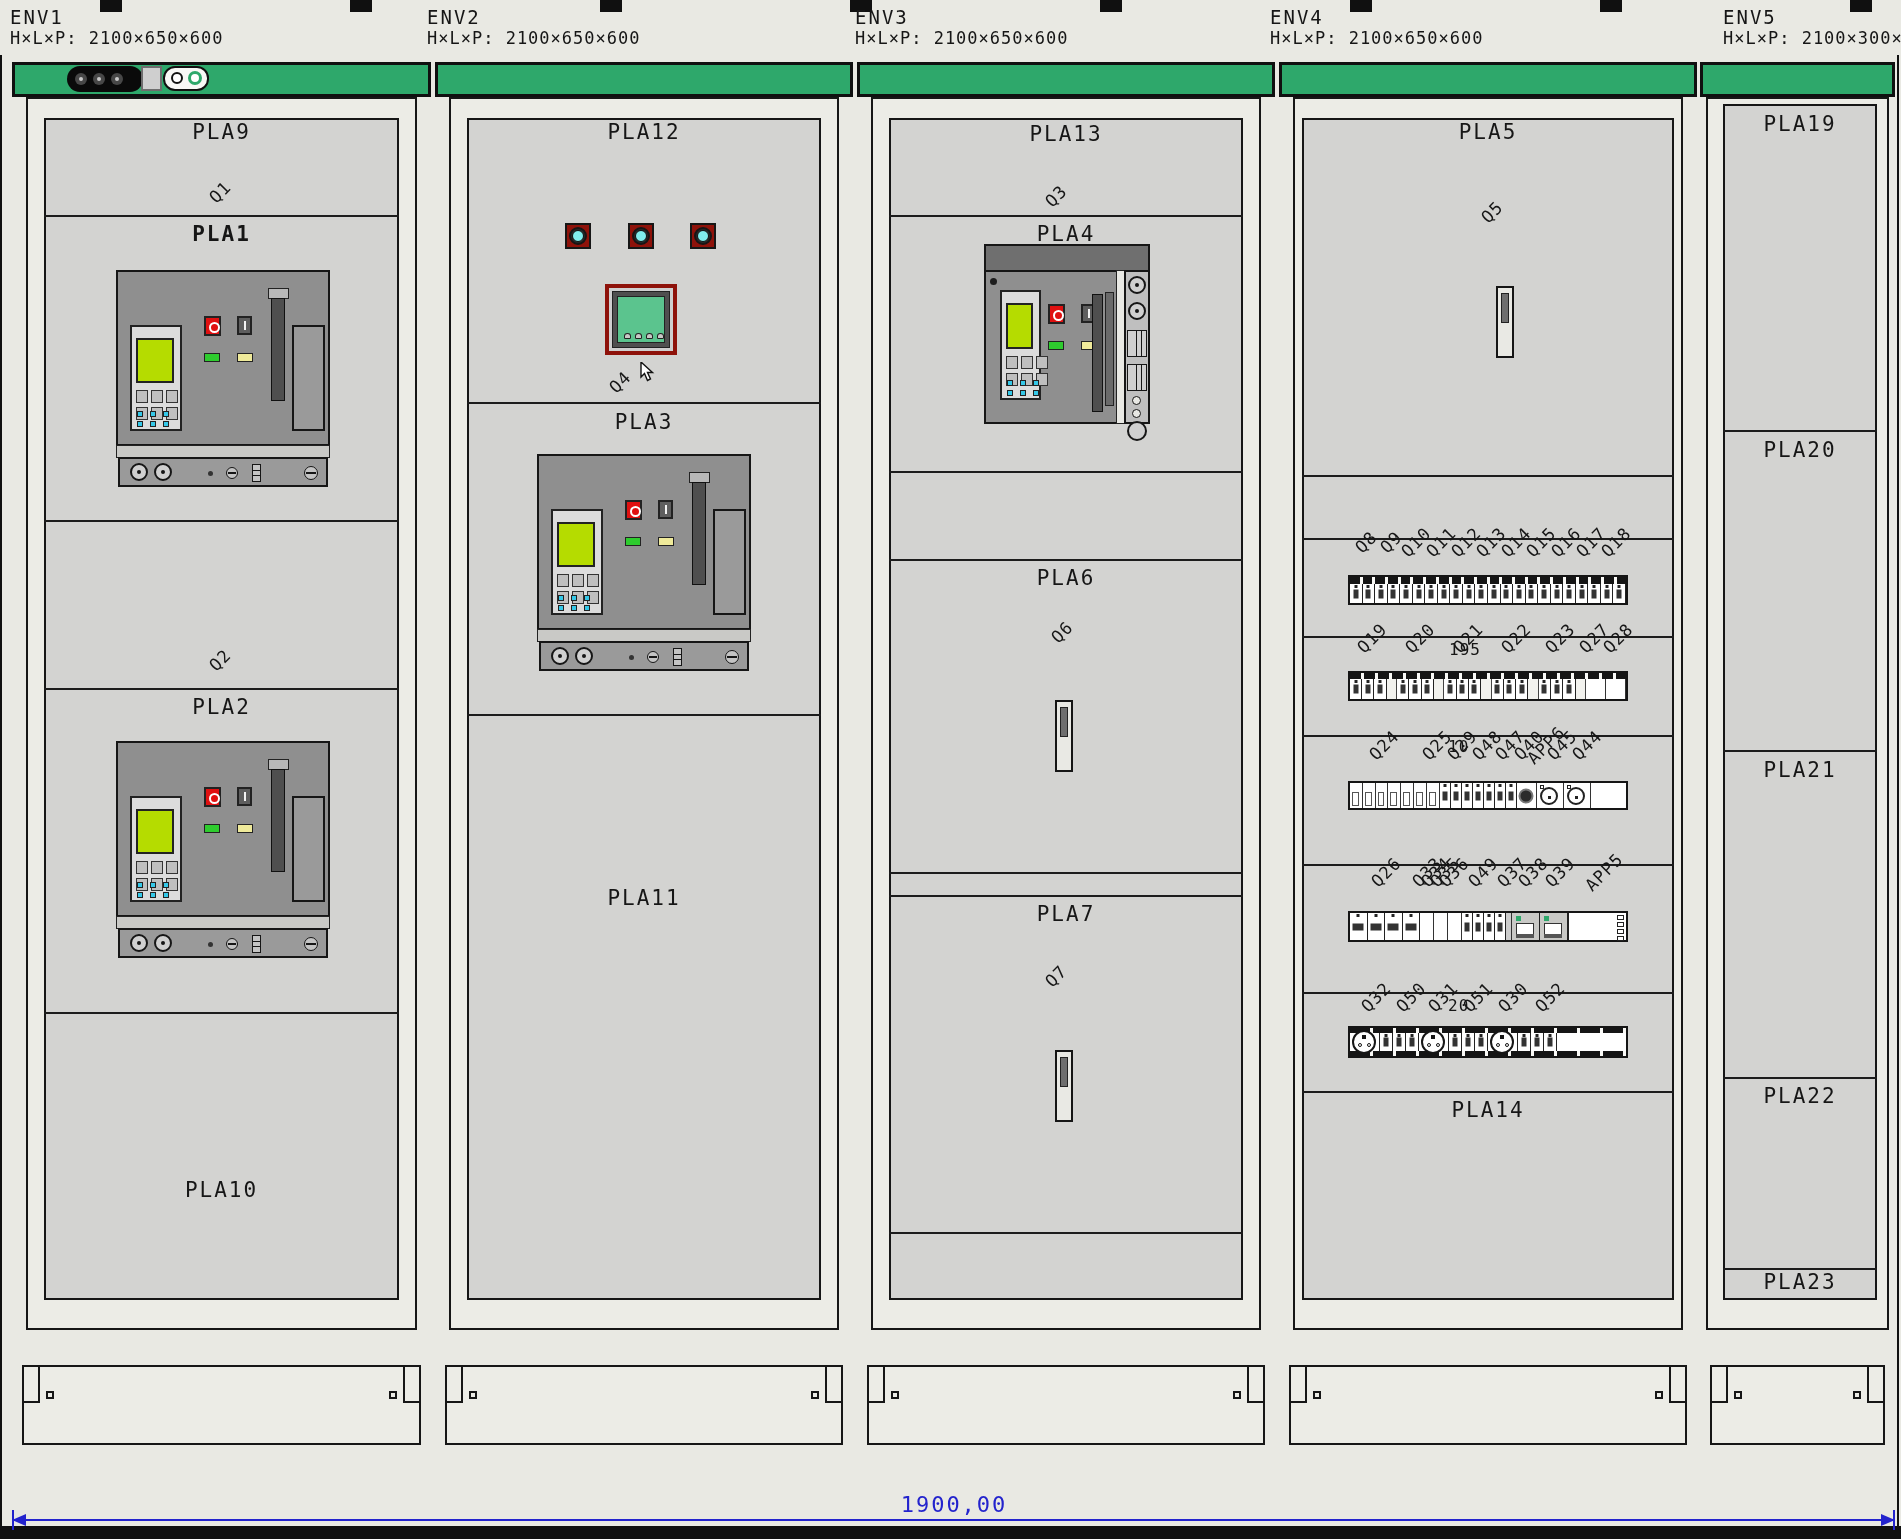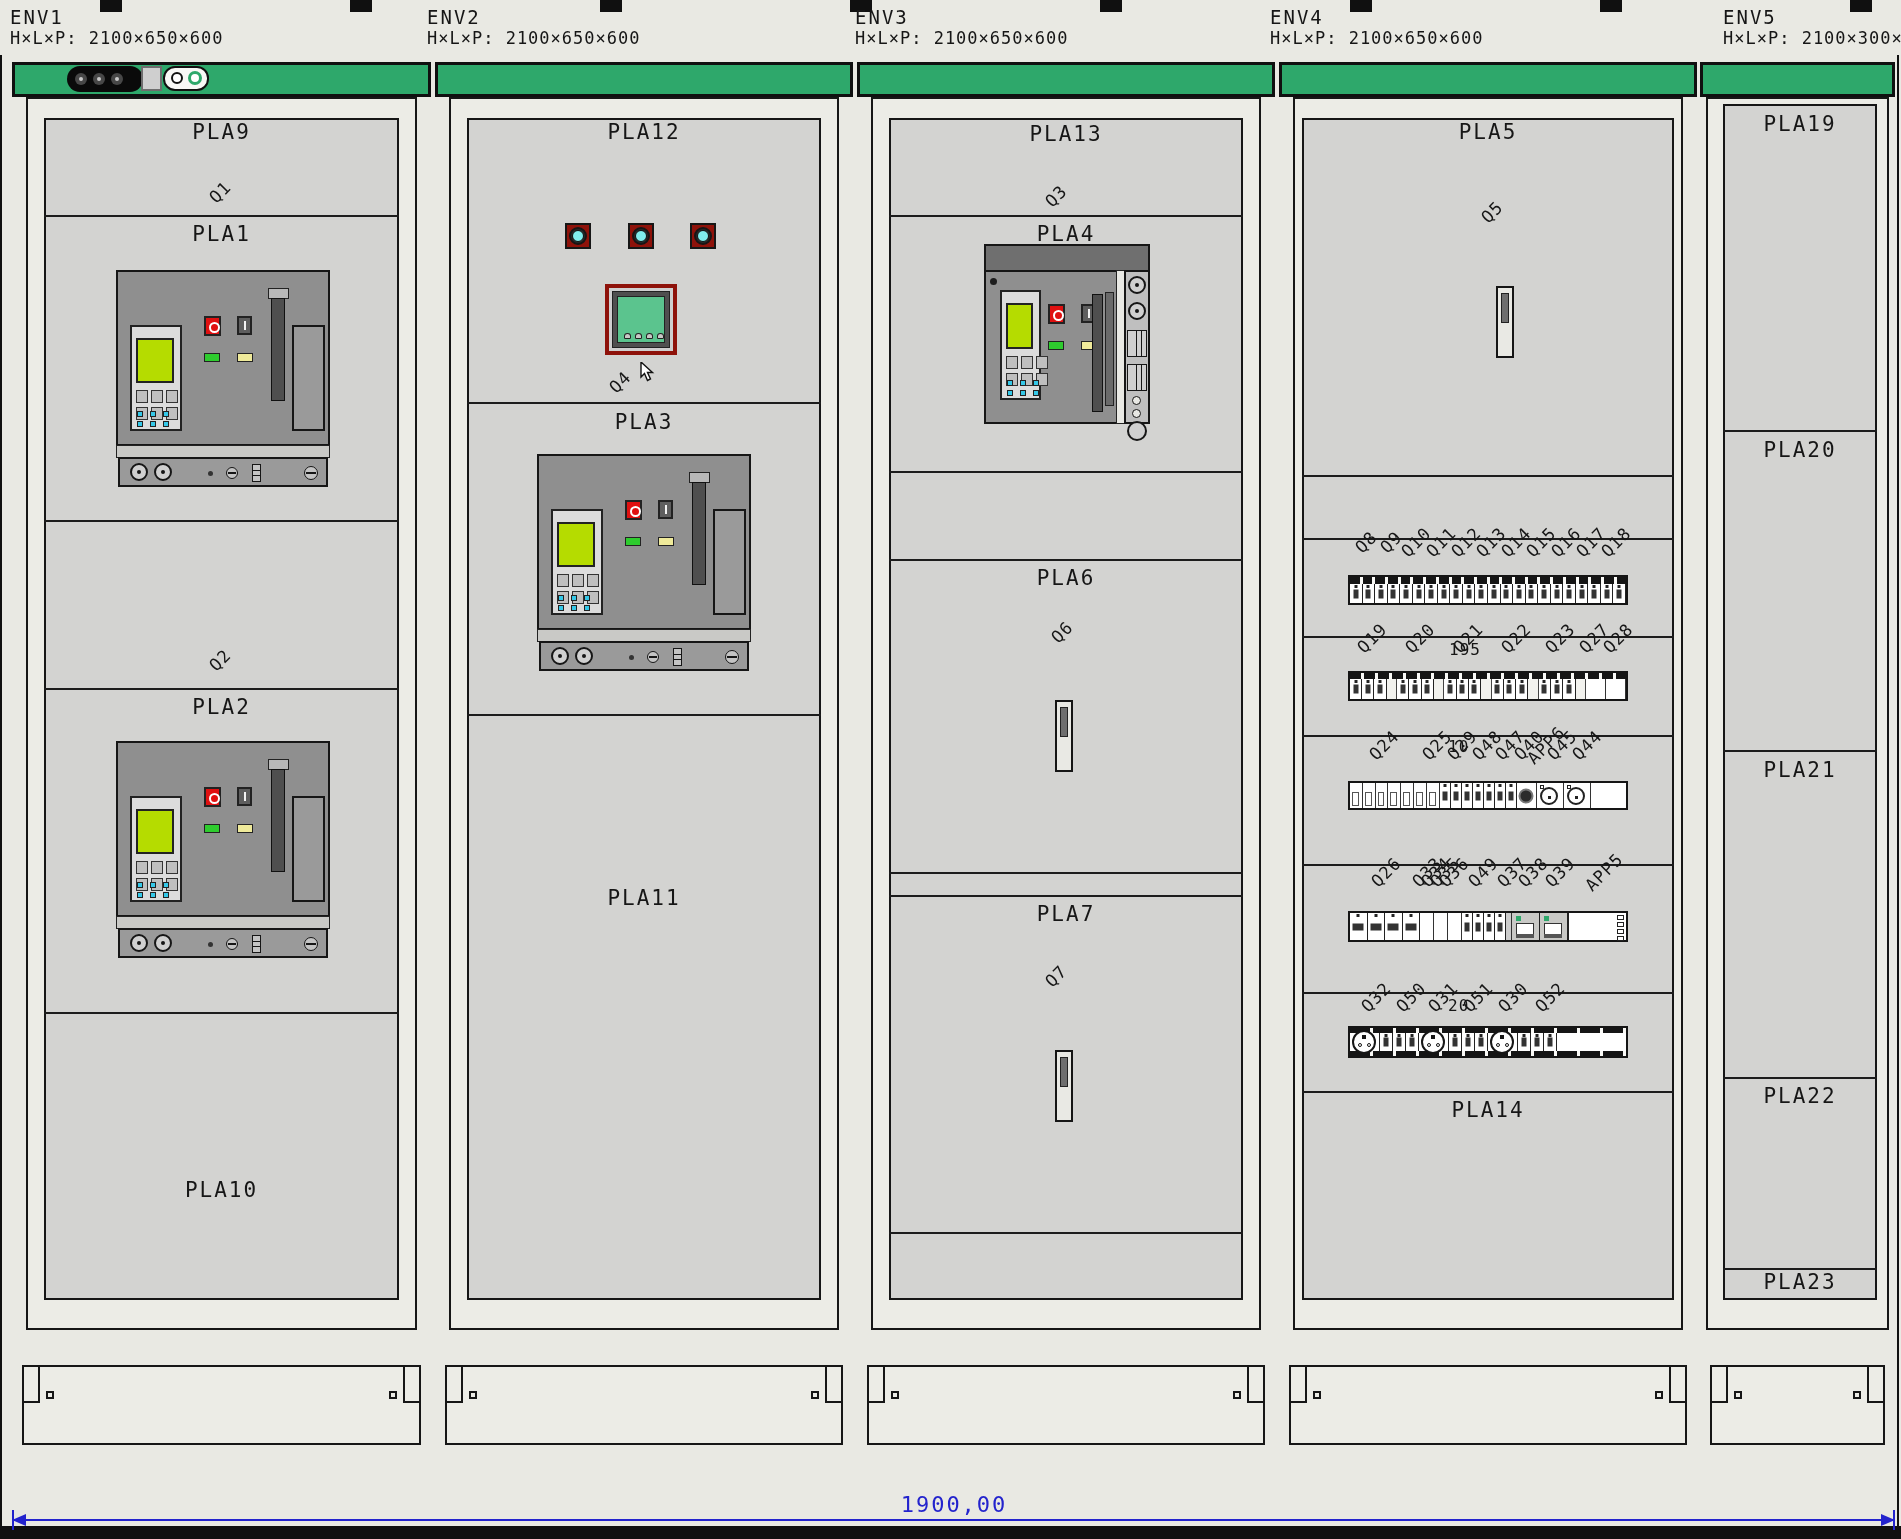--- a/index.html
+++ b/index.html
@@ -122,21 +122,21 @@
       <div class="secline" style="left: 1302px; top: 636px; width: 372px;"></div>
       <div class="secline" style="left: 1302px; top: 735px; width: 372px;"></div>
       <div class="secline" style="left: 1302px; top: 864px; width: 372px;"></div>
       <div class="secline" style="left: 1302px; top: 992px; width: 372px;"></div>
       <div class="secline" style="left: 1302px; top: 1091px; width: 372px;"></div>
       <div class="secline" style="left: 1723px; top: 430px; width: 154px;"></div>
       <div class="secline" style="left: 1723px; top: 750px; width: 154px;"></div>
       <div class="secline" style="left: 1723px; top: 1077px; width: 154px;"></div>
       <div class="secline" style="left: 1723px; top: 1268px; width: 154px;"></div>
       <div class="seclabel cad" style="left: 44px; top: 120px; width: 355px;">PLA9</div>
-      <div class="seclabel cad" style="left: 44px; top: 222px; width: 355px;">PLA1</div>
+      <div class="seclabel cad" style="left: 44px; top: 222px; width: 355px; font-weight: bold;">PLA1</div>
       <div class="seclabel cad" style="left: 44px; top: 695px; width: 355px;">PLA2</div>
       <div class="seclabel cad" style="left: 44px; top: 1178px; width: 355px;">PLA10</div>
       <div class="seclabel cad" style="left: 467px; top: 120px; width: 354px;">PLA12</div>
       <div class="seclabel cad" style="left: 467px; top: 410px; width: 354px;">PLA3</div>
       <div class="seclabel cad" style="left: 467px; top: 886px; width: 354px;">PLA11</div>
       <div class="seclabel cad" style="left: 889px; top: 122px; width: 354px;">PLA13</div>
       <div class="seclabel cad" style="left: 889px; top: 222px; width: 354px;">PLA4</div>
       <div class="seclabel cad" style="left: 889px; top: 566px; width: 354px;">PLA6</div>
       <div class="seclabel cad" style="left: 889px; top: 902px; width: 354px;">PLA7</div>
       <div class="seclabel cad" style="left: 1302px; top: 120px; width: 372px;">PLA5</div>

